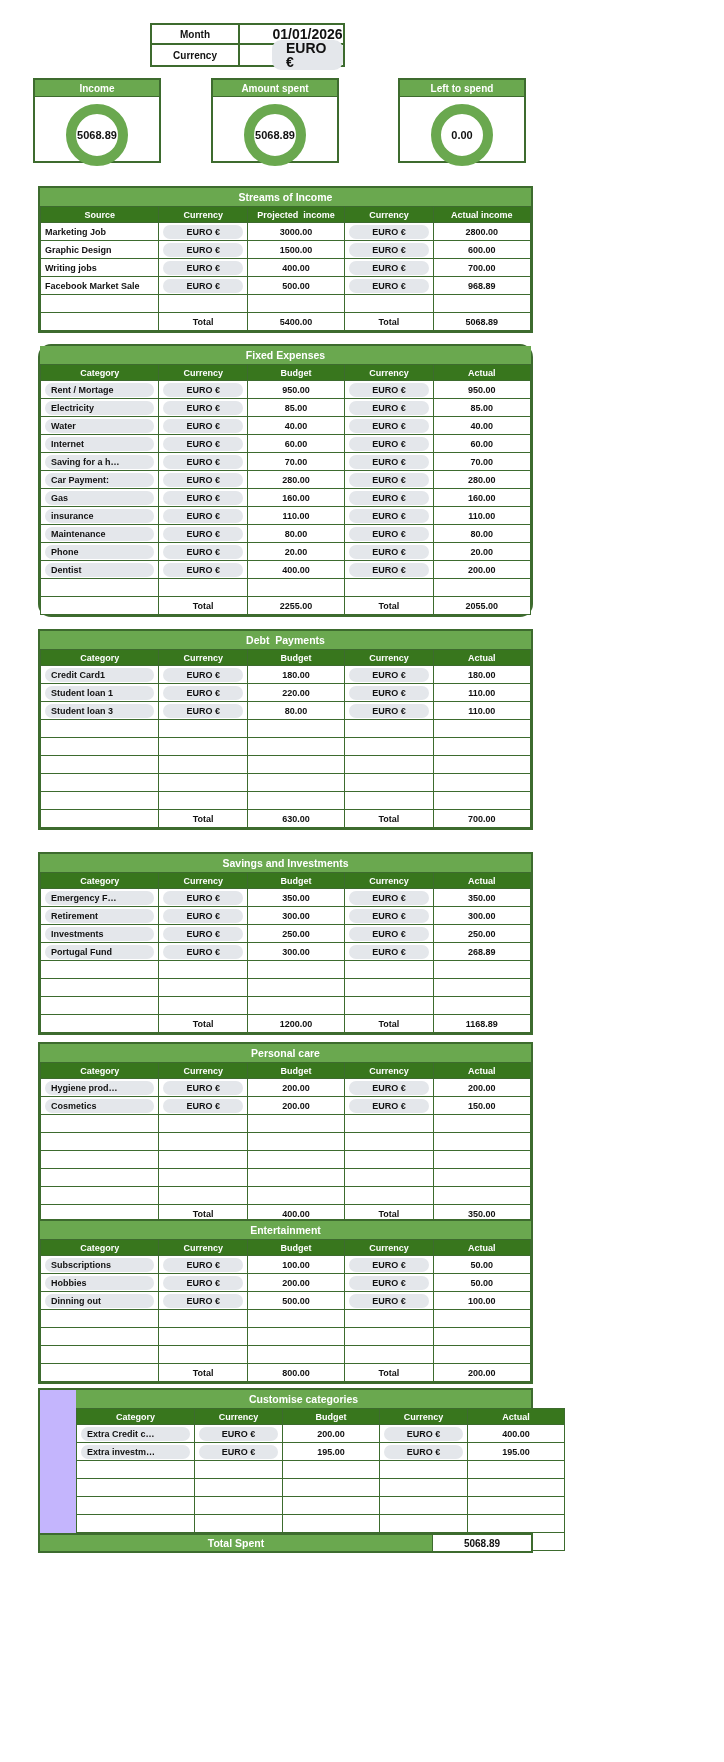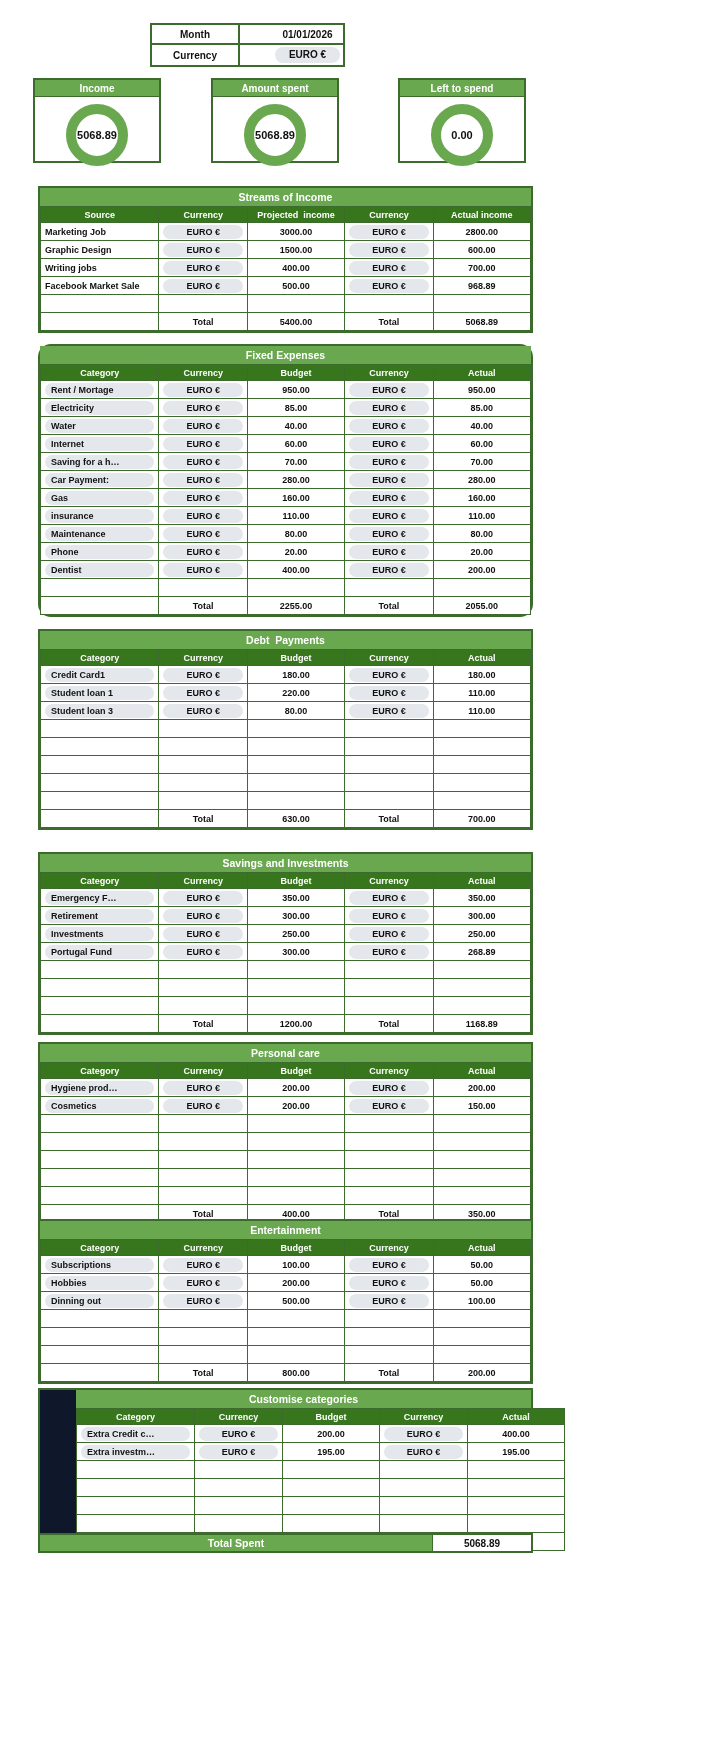--- a/index.html
+++ b/index.html
@@ -39,21 +39,21 @@
     justify-content: center;
     font-size: 10px;
     font-weight: bold;
     color: #111;
   }
   .header-value {
     flex: 1;
     display: flex;
     align-items: center;
     justify-content: center;
-    font-size: 10px;
+    font-size: 14px;
     font-weight: bold;
     color: #111;
     margin-left: 32px;
   }
   .pill {
     background: #e4e7eb;
     border-radius: 9px;
     padding: 1px 14px;
     display: inline-block;
     line-height: 14px;
@@ -111,21 +111,21 @@
   }
   .card.c2 { width: 128px; }
   .card.c2 .card-title { }
 
   
   .section {
     position: absolute;
     left: 38px;
     width: 495px;
     border: 2px solid #3d6b2e;
-    background: #0f172a;
+    background: #c4b5fd;
   }
   .sec-title {
     height: 18px;
     background: #6aa84f;
     color: #ffffff;
     font-size: 10.5px;
     font-weight: bold;
     display: flex;
     align-items: center;
     justify-content: center;

